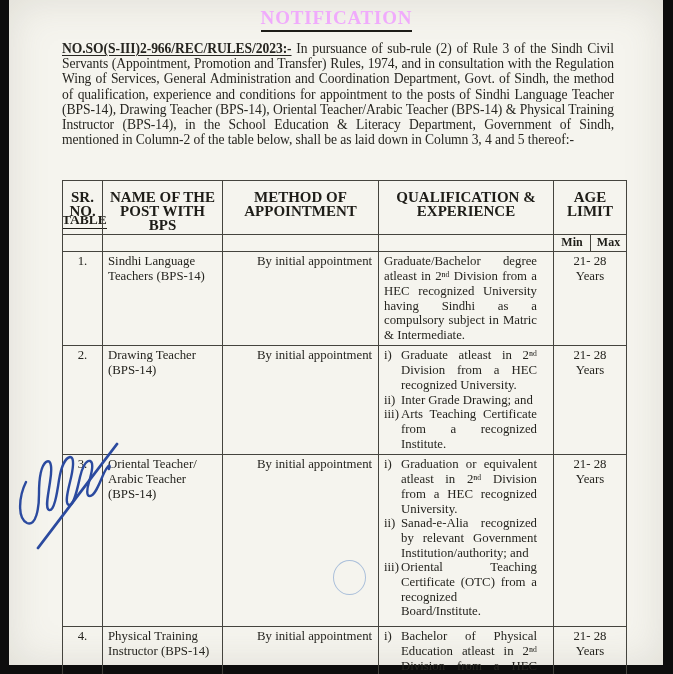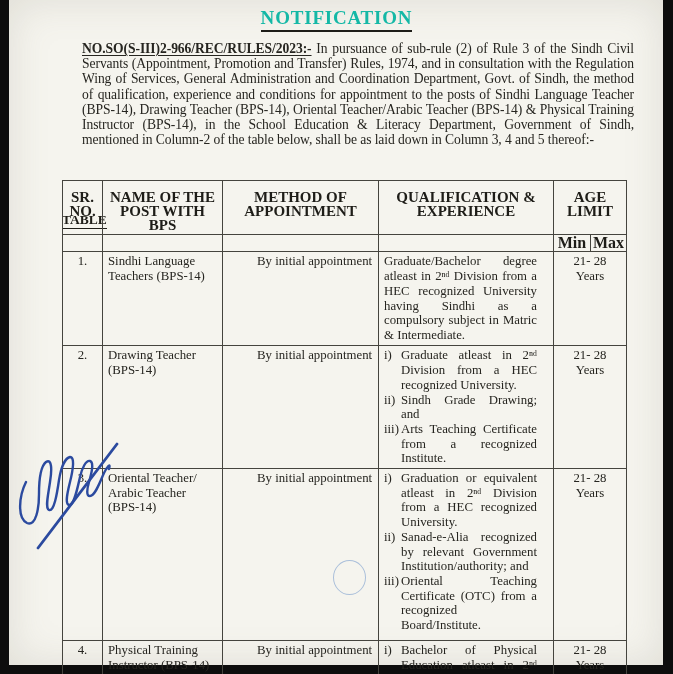--- a/index.html
+++ b/index.html
@@ -29,35 +29,34 @@
     position: absolute;
     left: 9px; top: 7px;
     width: 655px;
     text-align: center;
   }
   .doc-title {
     display: inline-block;
     font-size: 19px;
     font-weight: bold;
     letter-spacing: 0.8px;
-    color: #14b8a6;
+    color: #f0abfc;
     border-bottom: 2.2px solid #1e1d18;
     padding-bottom: 1px;
   }
 
   .intro {
     position: absolute;
     left: 62px; top: 41px;
     width: 552px;
     font-size: 13.6px;
     line-height: 15.2px;
     letter-spacing: -0.08px;
     text-align: justify;
     color: #262520;
-    margin-left: 20px;
   }
   .ref-no {
     font-weight: bold;
     text-decoration: underline;
     text-underline-offset: 2px;
   }
 
   .table-label-wrap {
     position: absolute;
     left: 62px; top: 162px;
@@ -91,21 +90,21 @@
   .main-table th {
     font-size: 15px;
     line-height: 13.8px;
     font-weight: bold;
     text-align: center;
     white-space: pre-line;
     color: #1e1d18;
     padding-top: 10px;
   }
   th.th-age { text-align: center; padding-left: 5px; }
-  tr.subhead th { font-size: 16px; height: 17px; padding: 1px 2px; text-align: center; }
+  tr.subhead th { font-size: 12px; height: 17px; padding: 1px 2px; text-align: center; }
   tr.head th { height: 29px; }
 
   .main-table td { font-size: 12.8px; line-height: 14.7px; }
   td.td-sr   { text-align: center; }
   td.td-post { text-align: left; margin-left: 28px; }
   td.td-method { text-align: left; padding-left: 34px; }
   td.td-qual { text-align: justify; padding-right: 16px; }
   td.td-age  { text-align: center; white-space: pre-line; font-family: Liberation Serif, serif; }
 
   tr.r0 td { height: 94px; }
@@ -198,21 +197,21 @@
           <td class="td-sr">2.</td>
           <td class="td-post">Drawing Teacher (BPS-14)</td>
           <td class="td-method">By initial appointment</td>
           <td class="td-qual">
             <div class="qitem">
               <span class="qmarker">i)</span>
               <span class="qtext">Graduate atleast in 2ⁿᵈ Division from a HEC recognized University.</span>
             </div>
             <div class="qitem">
               <span class="qmarker">ii)</span>
-              <span class="qtext">Sindh Grade Drawing; and</span>
+              <span class="qtext">Inter Grade Drawing; and</span>
             </div>
             <div class="qitem">
               <span class="qmarker">iii)</span>
               <span class="qtext">Arts Teaching Certificate from a recognized Institute.</span>
             </div>
           </td>
           <td class="td-age" colspan="2">21- 28
 Years</td>
         </tr>
         <tr class="row r2">

